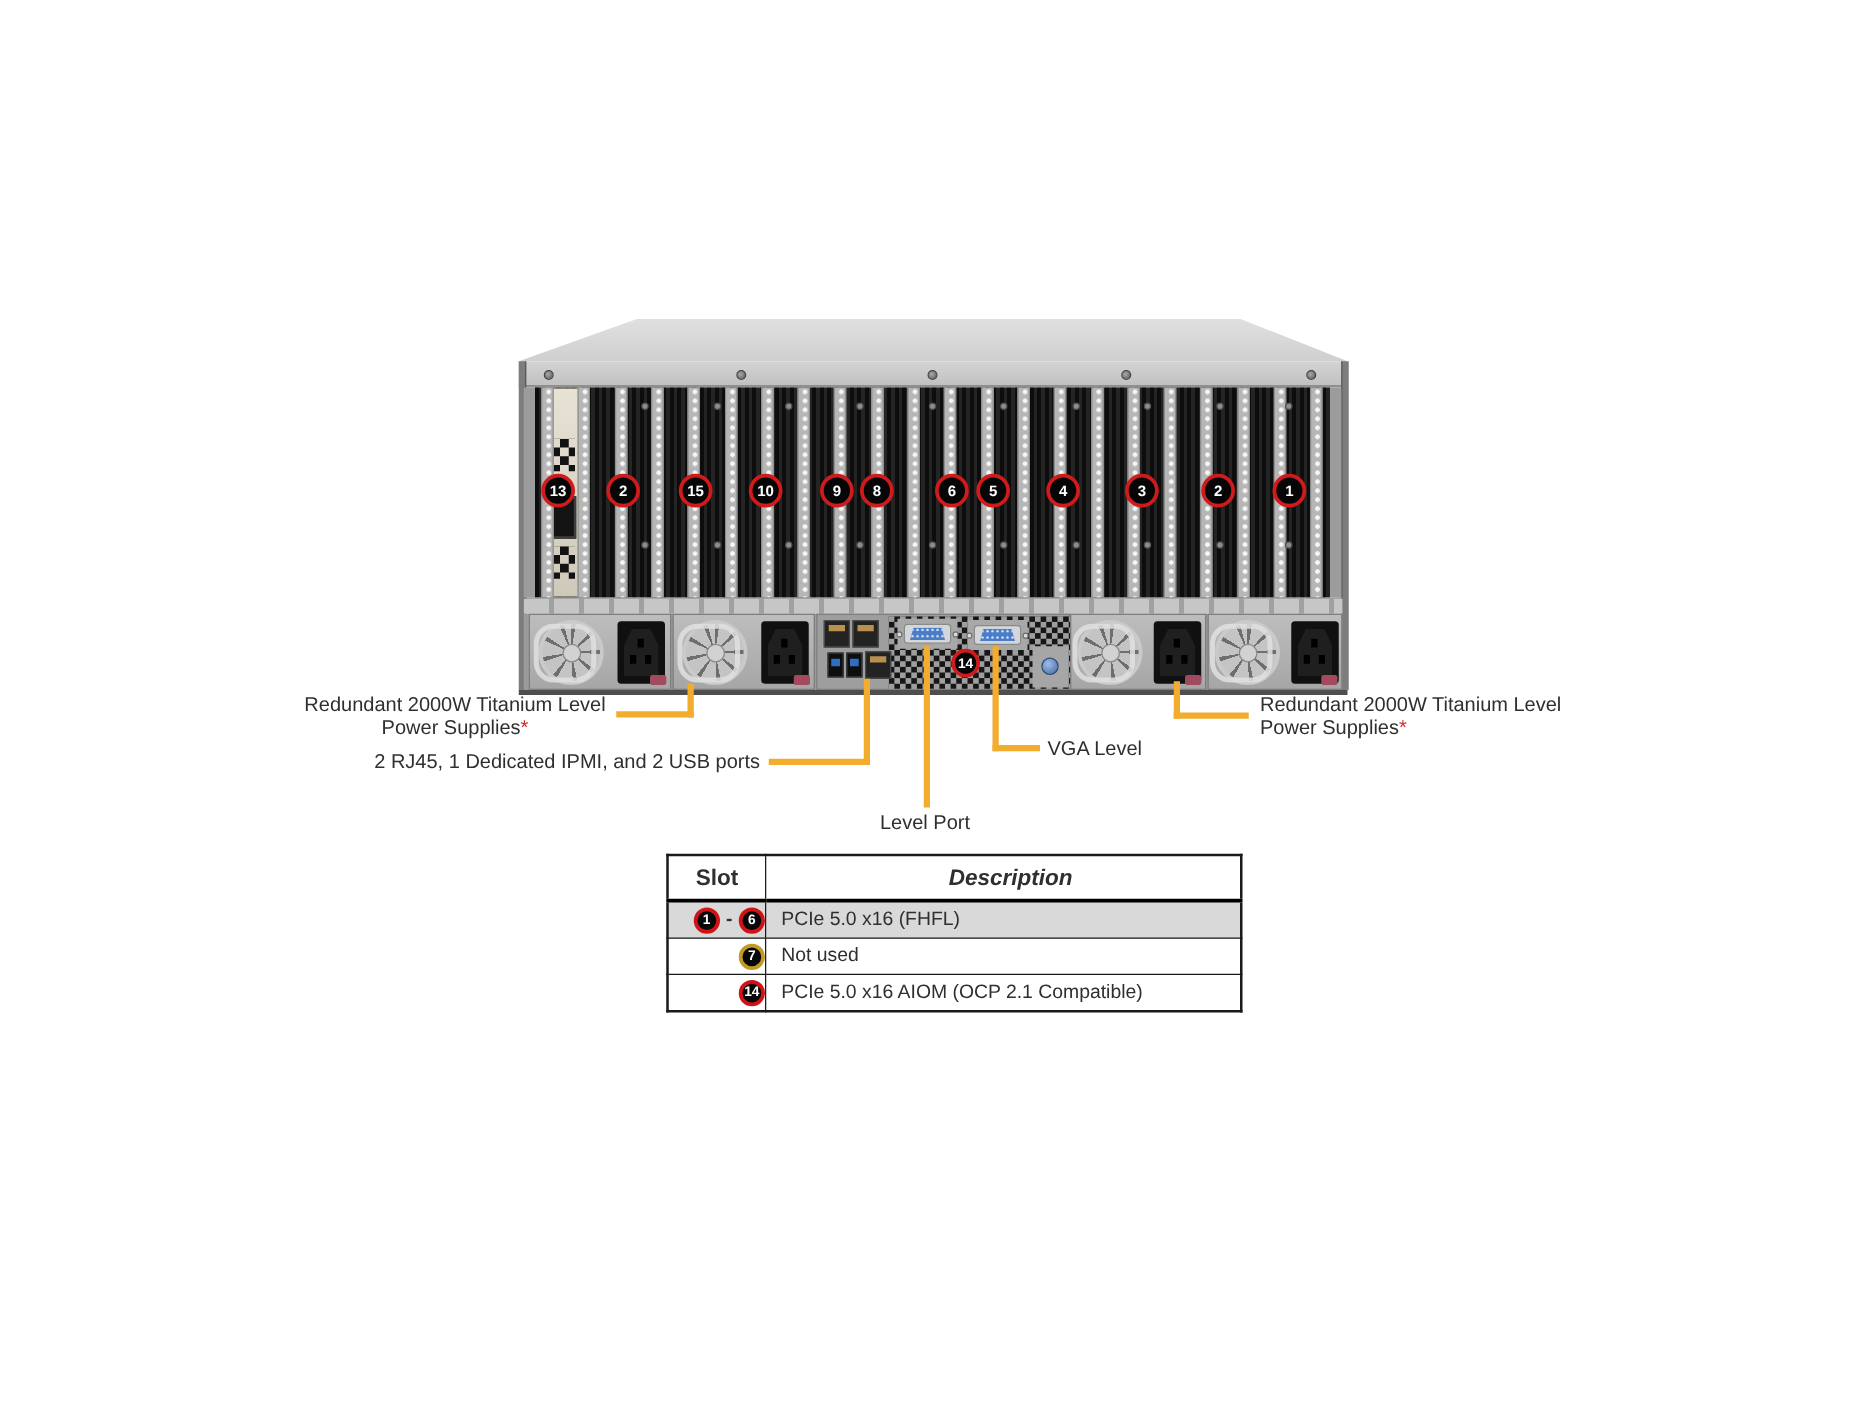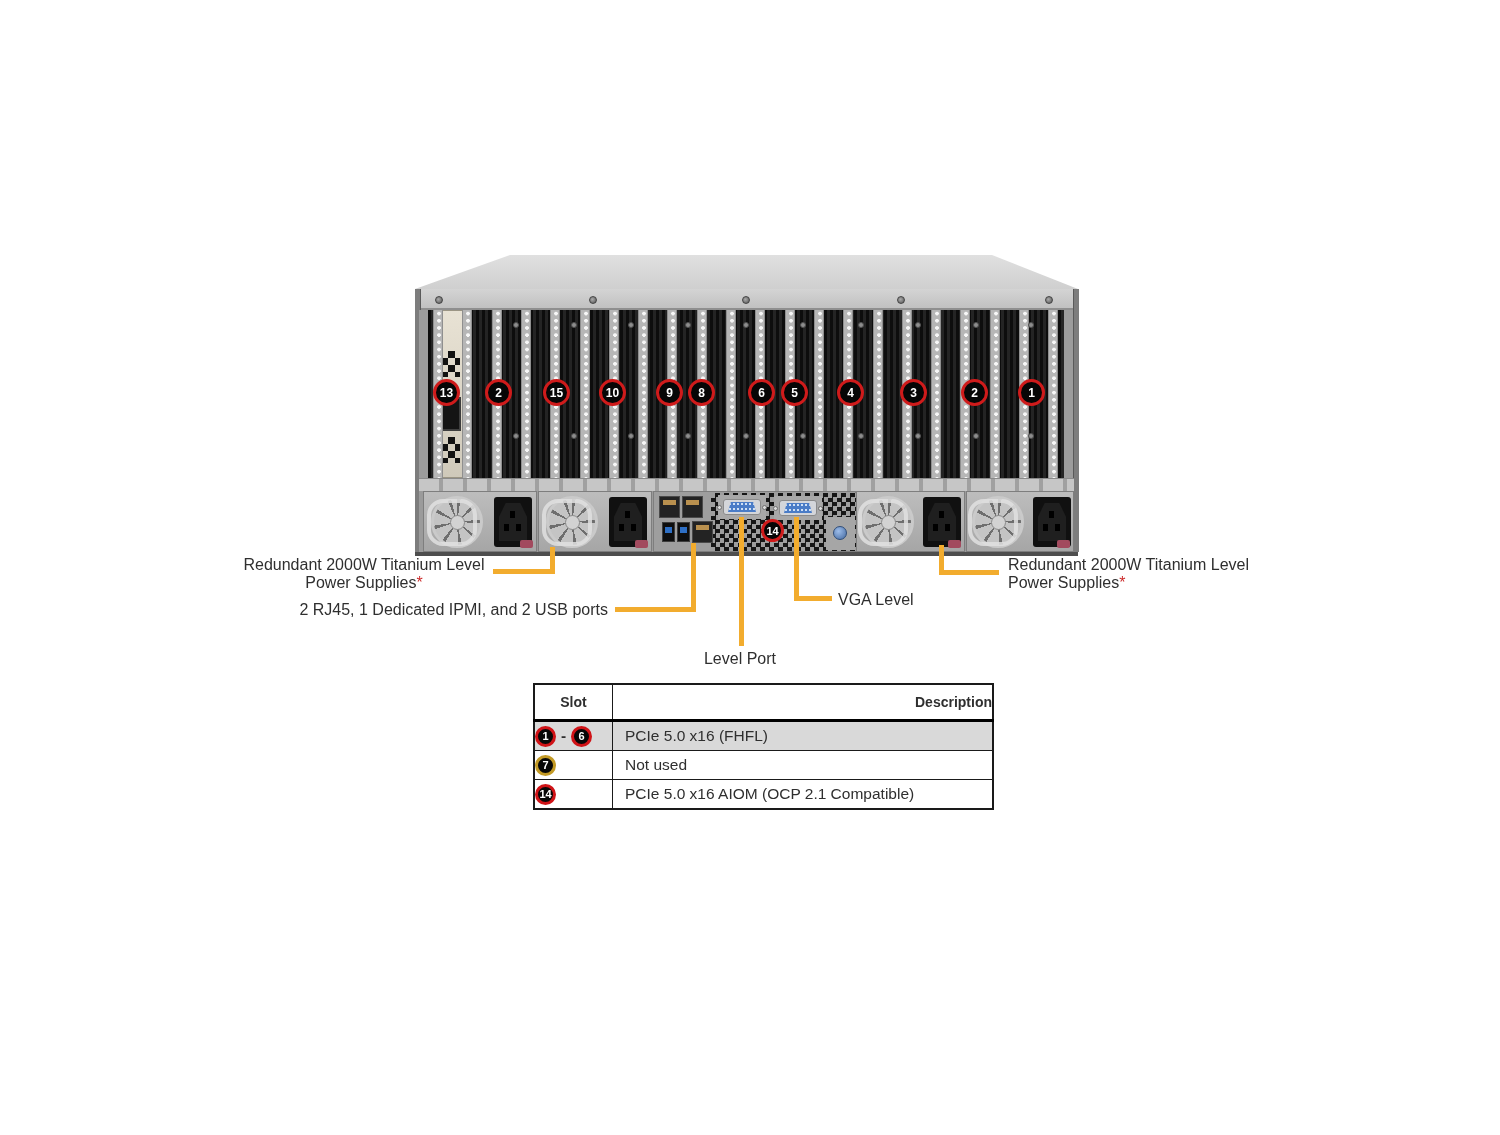--- a/index.html
+++ b/index.html
@@ -94,25 +94,25 @@
 
   
   .cline{position:absolute;background:#F2AC2E;z-index:6;}
   .lbl{position:absolute;font-size:16px;line-height:18px;color:#2f2f2f;z-index:7;}
   .ast{color:#cc2b2b;}
 
   
   .slot-table{position:absolute;left:533px;top:683px;width:461px;border-collapse:collapse;
        border:2px solid #1a1a1a;z-index:7;}
   .slot-table th,.slot-table td{border:1px solid #1a1a1a;padding:0;}
-  .slot-table th{height:34px;font-size:14px;border-bottom:3px solid #000;margin-left:27px;}
+  .slot-table th{height:34px;font-size:18px;border-bottom:3px solid #000;margin-left:27px;}
   .th-slot{width:77px;text-align:center;}
-  .th-desc{text-align:right;padding-left:12px !important;}
+  .th-desc{text-align:center;padding-left:12px !important;font-style:italic;}
   .slot-table td{height:28px;font-size:15.5px;}
-  .td-slot{text-align:left;vertical-align:middle;}
+  .td-slot{text-align:right;vertical-align:middle;}
   .td-desc{padding-left:12px !important;}
   .row-gray{background:#d9d9d9;}
   .tbadge{display:inline-flex;width:15px;height:15px;border-radius:50%;background:#070707;color:#fff;
        border:3px solid #d01317;align-items:center;justify-content:center;
        font-size:11px;font-weight:bold;vertical-align:middle;}
   .tbadge.gold{border-color:#c39a25;}
   .dash{margin:0 5px;font-weight:bold;vertical-align:middle;}
 
   .footnote{position:absolute;left:533px;top:851px;width:461px;text-align:center;
        font-size:13px;color:#cc3b3b;z-index:7;}

